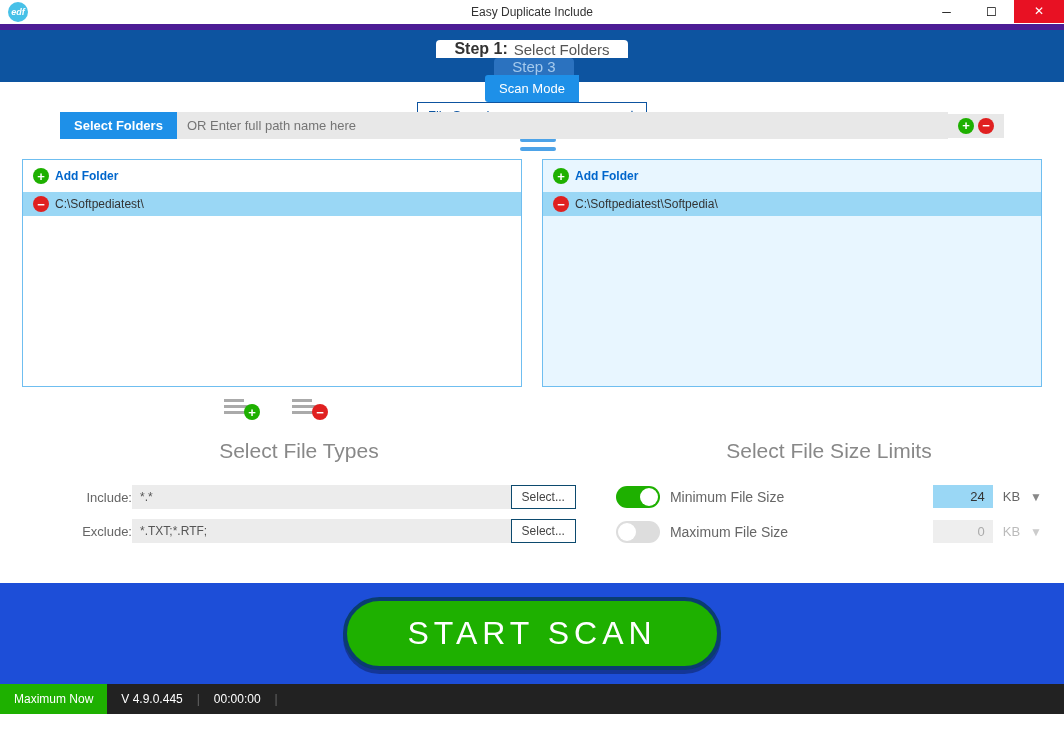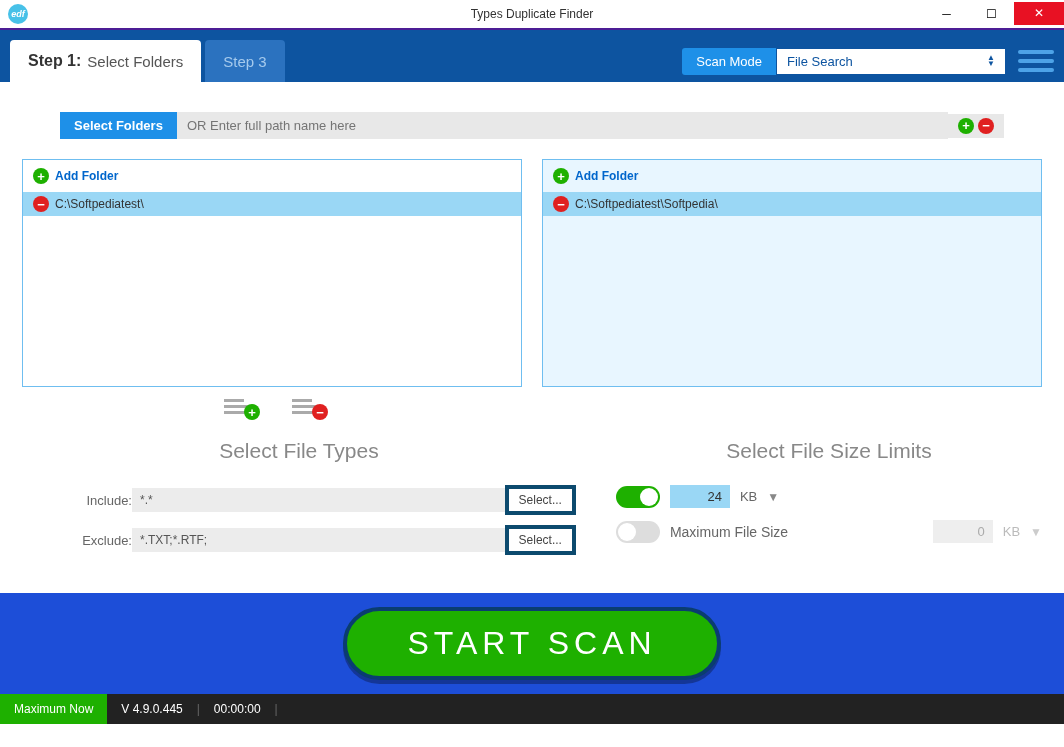--- a/index.html
+++ b/index.html
@@ -1,25 +1,25 @@
 <!DOCTYPE html>
 <html><head>
 <meta charset="utf-8">
 <style>
 * { margin: 0; padding: 0; box-sizing: border-box; font-family: Arial, sans-serif; }
 body { width: 1064px; height: 747px; background: #fff; overflow: hidden; }
 
-.titlebar { height: 30px; background: #fff; border-bottom: 2px solid #4c1d95; display: flex; align-items: center; position: relative; }
+.titlebar { height: 30px; background: #fff; border-bottom: 6px solid #4c1d95; display: flex; align-items: center; position: relative; }
 .titlebar-icon { width: 20px; height: 20px; border-radius: 50%; background: #47c1e8; margin-left: 8px; display: flex; align-items: center; justify-content: center; font-size: 9px; color: #fff; font-style: italic; font-weight: bold; }
 .titlebar-title { position: absolute; left: 50%; transform: translateX(-50%); font-size: 12px; color: #333; }
 .titlebar-controls { margin-left: auto; display: flex; }
 .titlebar-btn { width: 45px; height: 20px; display: flex; align-items: center; justify-content: center; font-size: 12px; cursor: pointer; }
 .titlebar-close { background: #e81123; color: #fff; width: 50px; height: 23px; margin-top: -2px; }
 
-.header { height: 52px; background: #0d54a0; display: flex; align-items: center; padding: 10px 10px 0 10px; }
+.header { height: 52px; background: #0d54a0; display: flex; align-items: center; padding: 10px 10px 0 10px; flex-direction: column; }
 .step-tab { height: 42px; display: flex; align-items: center; padding: 0 18px; font-size: 16px; cursor: pointer; }
 .step-tab.active { background: #fff; color: #333; border-top-left-radius: 4px; border-top-right-radius: 4px; }
 .step-tab.active .step-label { font-weight: bold; margin-right: 6px; }
 .step-tab.active .step-name { color: #555; font-size: 15px; }
 .step-tab.inactive { background: #2b72bf; color: #a5caed; border-top-left-radius: 4px; border-top-right-radius: 4px; margin-left: 4px; font-size: 15px; }
 .header-spacer { flex: 1; }
 .scan-mode-label { background: #1e90e8; color: #fff; padding: 6px 14px; font-size: 13px; border-top-left-radius: 3px; border-bottom-left-radius: 3px; }
 .scan-mode-select { background: #fff; color: #0d54a0; padding: 5px 10px; font-size: 13px; width: 230px; border: 1px solid #0d54a0; display: flex; justify-content: space-between; align-items: center; }
 .scan-mode-arrows { color: #0d54a0; display: flex; flex-direction: column; line-height: 6px; font-size: 8px; }
 .hamburger { width: 36px; height: 30px; margin-left: 12px; display: flex; flex-direction: column; justify-content: center; gap: 5px; cursor: pointer; }
@@ -51,21 +51,21 @@
 
 .section-title { text-align: center; font-size: 21px; color: #888; margin-bottom: 22px; }
 
 .bottom-sections { display: flex; padding: 0 12px; gap: 40px; }
 .filetype-section { flex: 1.3; }
 .filesize-section { flex: 1; }
 
 .filetype-row { display: flex; align-items: center; gap: 0; margin-bottom: 10px; padding-left: 50px; }
 .filetype-label { width: 60px; text-align: right; font-size: 13px; color: #666; }
 .filetype-input { flex: 1; background: #ececec; padding: 5px 8px; font-size: 12px; color: #555; border: none; }
-.filetype-btn { padding: 4px 10px; font-size: 12px; border: 4px solid #0c4a6e; background: #fff; cursor: pointer; color: #444; }
+.filetype-btn { padding: 4px 10px; font-size: 12px; border: 1px solid #0c4a6e; background: #fff; cursor: pointer; color: #444; }
 
 .filesize-row { display: flex; align-items: center; gap: 10px; margin-bottom: 12px; }
 .toggle { width: 44px; height: 22px; border-radius: 11px; position: relative; cursor: pointer; }
 .toggle.on { background: #1eb000; }
 .toggle.off { background: #ddd; }
 .toggle-knob { width: 18px; height: 18px; border-radius: 50%; background: #fff; position: absolute; top: 2px; }
 .toggle.on .toggle-knob { right: 2px; }
 .toggle.off .toggle-knob { left: 2px; }
 .filesize-label { font-size: 14px; color: #666; flex: 1; }
 .filesize-value { width: 60px; text-align: right; padding: 4px 8px; font-size: 13px; }
@@ -83,21 +83,21 @@
 .footer-register { background: #1eb000; padding: 8px 14px; cursor: pointer; height: 100%; display: flex; align-items: center; }
 .footer-version { padding: 0 14px; }
 .footer-sep { color: #666; }
 .footer-time { padding: 0 14px; }
 </style>
 </head>
 <body>
 
 <div class="titlebar">
   <div class="titlebar-icon">edf</div>
-  <div class="titlebar-title">Types Duplicate Finder</div>
+  <div class="titlebar-title">Easy Duplicate Include</div>
   <div class="titlebar-controls">
     <div class="titlebar-btn">─</div>
     <div class="titlebar-btn">☐</div>
     <div class="titlebar-btn titlebar-close">✕</div>
   </div>
 </div>
 
 <div class="header">
   <div class="step-tab active">
     <span class="step-label">Step 1:</span>
@@ -187,20 +187,21 @@
         <button class="filetype-btn">Select...</button>
       </div>
     </div>
 
     <div class="filesize-section">
       <div class="section-title">Select File Size Limits</div>
       <div class="filesize-row">
         <div class="toggle on">
             <div class="toggle-knob"></div>
           </div>
+        <div class="filesize-label">Minimum File Size</div>
         <div class="filesize-value active">24</div>
         <div class="filesize-unit">KB</div>
         <div class="filesize-arrow">▼</div>
       </div>
       <div class="filesize-row">
         <div class="toggle off">
             <div class="toggle-knob"></div>
           </div>
         <div class="filesize-label">Maximum File Size</div>
         <div class="filesize-value inactive">0</div>

